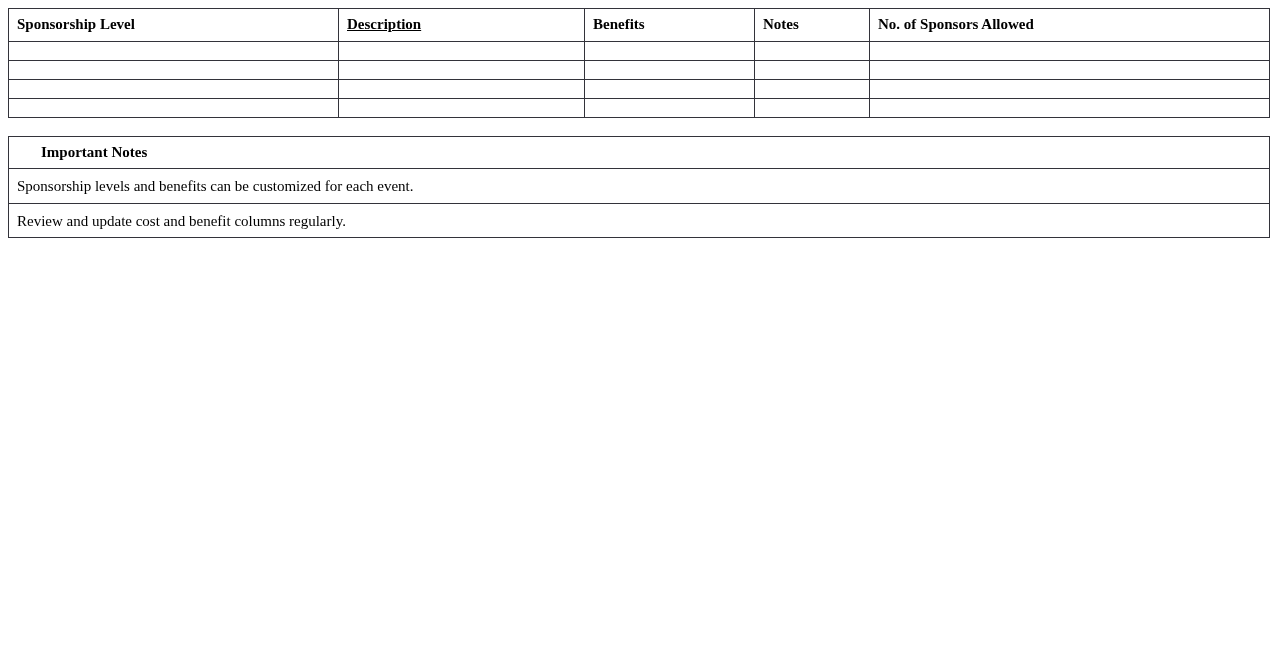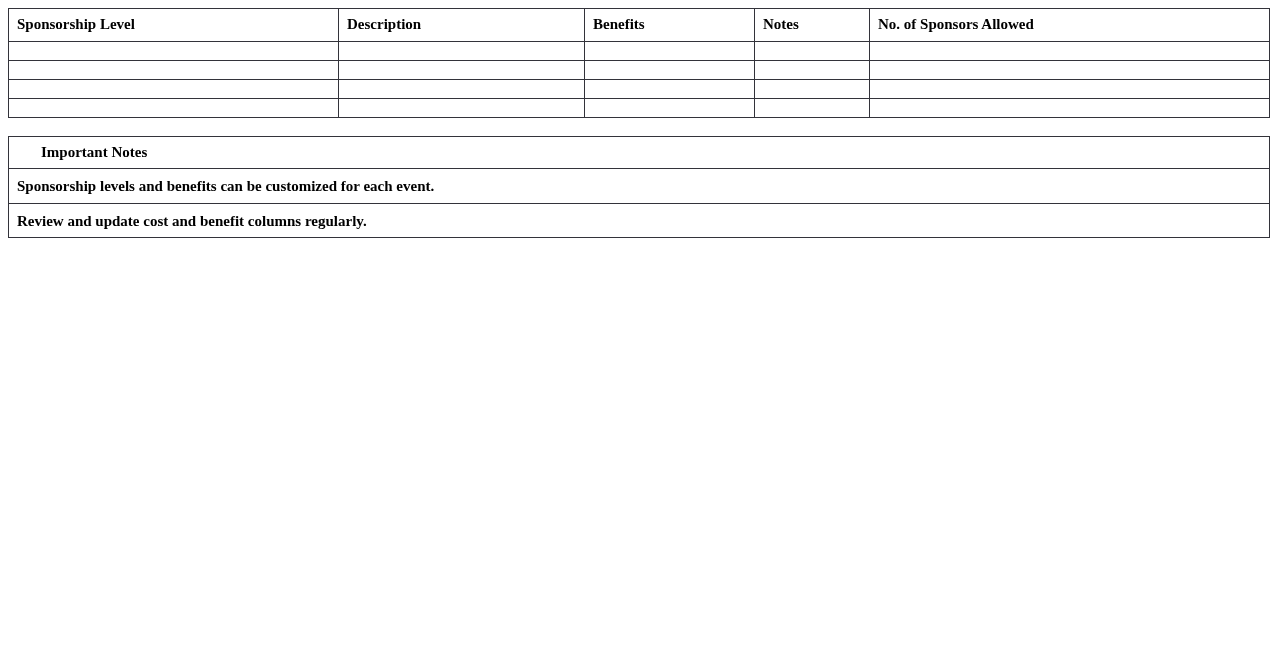--- a/index.html
+++ b/index.html
@@ -22,21 +22,21 @@
   table {
     border-collapse: collapse;
     width: 1262px;
     table-layout: fixed;
   }
   table td, table th {
     border: 1px solid #33333a;
     padding: 6px 8px;
     vertical-align: top;
     text-align: left;
-    font-weight: bold;
+    font-weight: normal;
     font-size: 15px;
     line-height: 1.3;
     height: 12px;
     box-sizing: border-box;
   }
   .sponsorship-table th {
     font-weight: bold;
     height: 30px;
   }
   .sponsorship-table tbody td {
@@ -48,21 +48,21 @@
   .notes-table .notes-header td {
     font-weight: bold;
     height: 31px;
     padding-left: 32px;
   }
   .notes-table .note-row td {
     height: 33px;
     padding-top: 8px;
   }
   .col-level   { width: 330px; }
-  .col-desc    { width: 246px; }
+  .col-desc    { width: 246px; text-decoration: underline; }
   .col-benefit { width: 170px; }
   .col-cost    { width: 115px; }
   .col-count   { width: auto; }
 </style>
 </head>
 <body>
 
 <div class="page">
 
   <table class="sponsorship-table">

